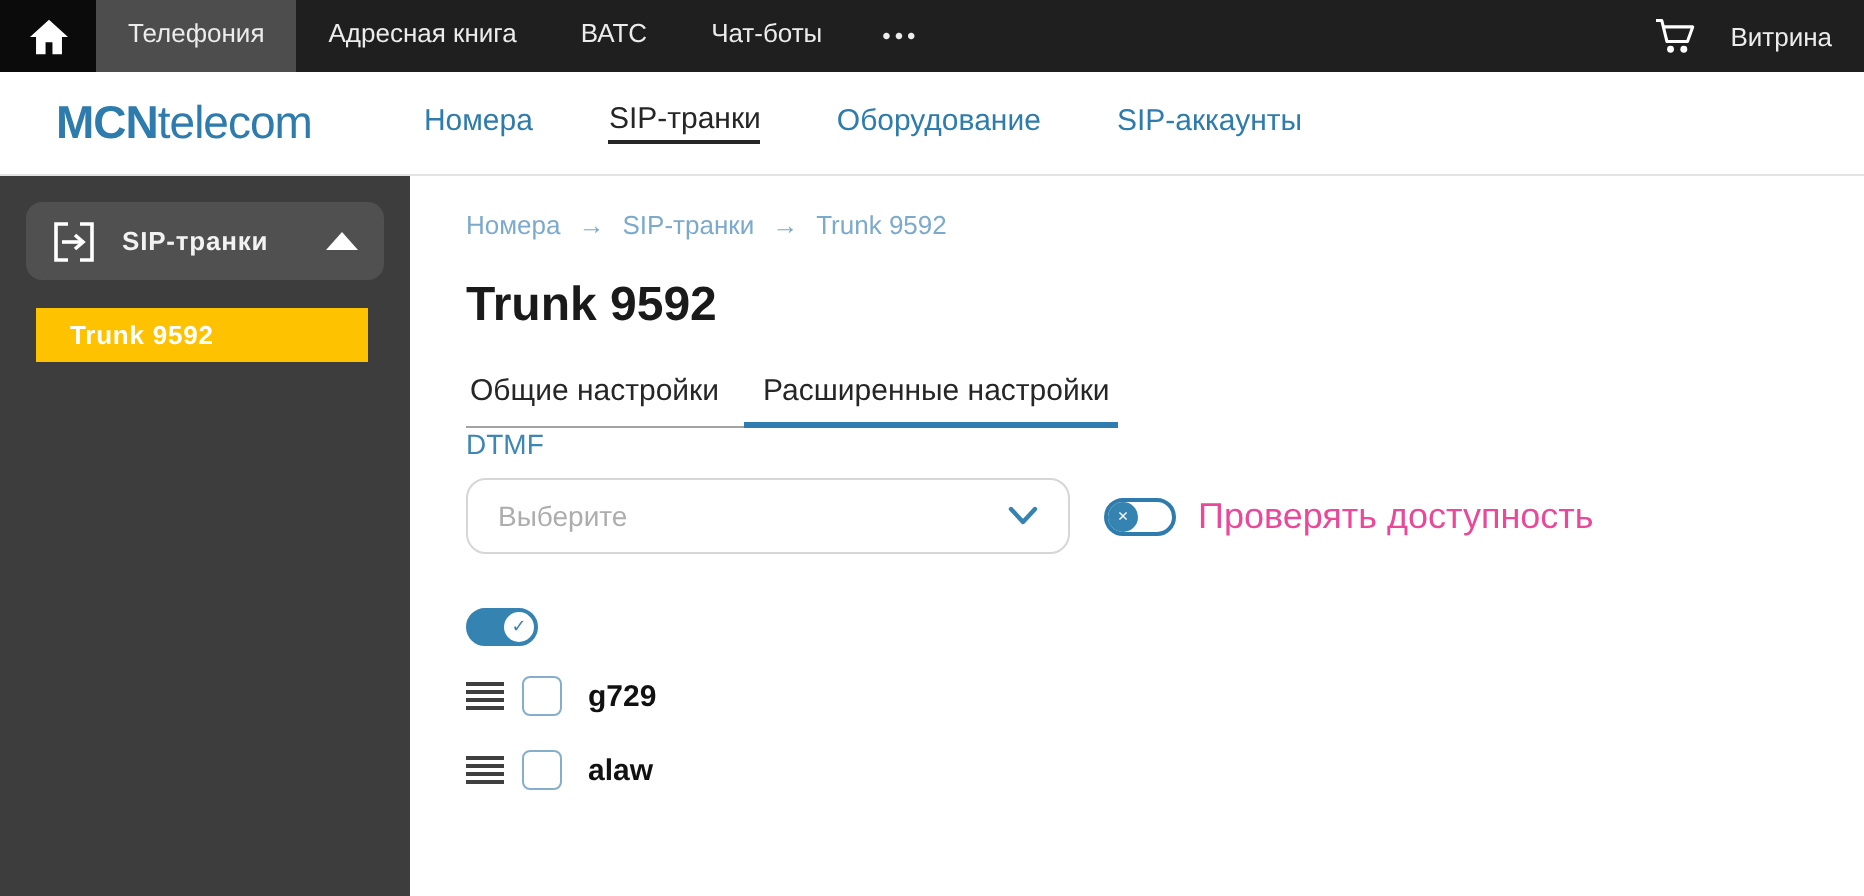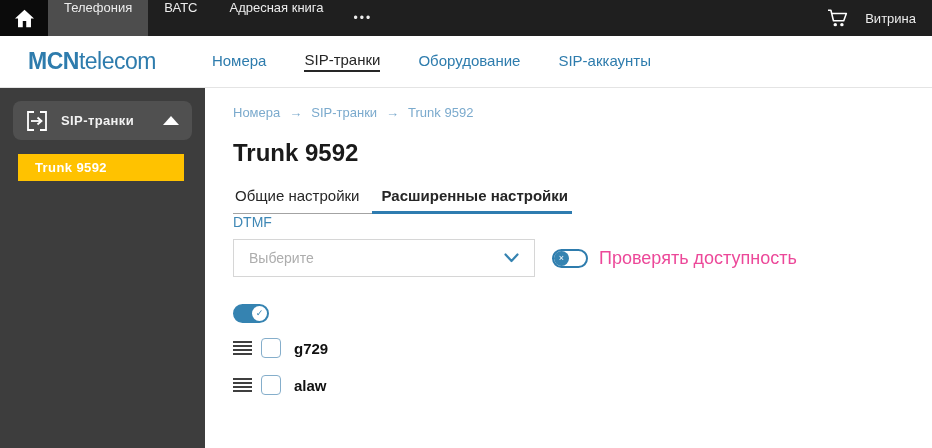--- a/index.html
+++ b/index.html
@@ -3,21 +3,21 @@
 <meta charset="utf-8">
 <style>
   * { margin:0; padding:0; box-sizing:border-box; }
   html,body { width:932px; height:448px; overflow:hidden; }
   body { font-family:"Liberation Sans","DejaVu Sans",sans-serif; background:#fff; }
   .page { width:932px; height:448px; display:flex; flex-direction:column; }
 
   
   .topbar { height:36px; background:#1f1f1f; display:flex; align-items:stretch; color:#ececec; font-size:13px; flex:0 0 36px; }
   .home-tile { width:48px; background:#0b0b0b; display:flex; align-items:center; justify-content:center; cursor:pointer; }
-  .top-item { display:flex; align-items:flex-start; padding:0 16px; cursor:pointer; white-space:nowrap; }
+  .top-item { display:flex; align-items:flex-end; padding:12px 16px; cursor:pointer; white-space:nowrap; }
   .top-item.active { background:#4d4d4d; }
   .top-more { display:flex; align-items:center; padding:0 14px; letter-spacing:2px; cursor:pointer; font-size:12px; }
   .top-right { margin-left:auto; display:flex; align-items:center; gap:16px; padding-right:16px; cursor:pointer; }
 
   
   .header { height:52px; background:#fff; border-bottom:1px solid #e4e4e4; display:flex; align-items:center; padding-left:28px; flex:0 0 52px; }
   .logo { font-size:23px; color:#2e7cad; cursor:pointer; letter-spacing:-0.5px; }
   .logo b { font-weight:700; }
   .hnav { display:flex; margin-left:18px; align-items:center; }
   .hnav-item { font-size:15px; color:#2e7cad; margin-left:38px; cursor:pointer; padding-bottom:2px; white-space:nowrap; }
@@ -34,25 +34,25 @@
   .main { flex:1; padding:17px 0 0 28px; background:#fff; }
 
   .breadcrumb { display:flex; align-items:center; gap:9px; font-size:13px; color:#7baacd; }
   .bc-link { cursor:pointer; }
   .bc-sep { font-size:13px; }
 
   .page-title { margin-top:19px; font-size:24px; font-weight:700; color:#1a1a1a; }
 
   .tabs { margin-top:20px; display:flex; width:fit-content; }
   .tab { font-size:15px; color:#262626; padding:0 12px 9px 2px; border-bottom:1px solid #a3a3a3; cursor:pointer; white-space:nowrap; }
-  .tab.active { border-bottom:3px solid #2e7cb0; padding-bottom:7px; padding-left:10px; padding-right:4px;font-weight:bold; }
+  .tab.active { border-bottom:3px solid #2e7cb0; padding-bottom:7px; padding-left:10px; padding-right:4px; }
 
   .dtmf-label { font-size:14px; color:#3e87b5; }
   .select-row { margin-top:9px; display:flex; align-items:center; }
-  .select { width:302px; height:38px; border:1px solid #d6d6d6; border-radius:0; display:flex; align-items:center; padding:0 15px; cursor:pointer; background:#fff; }
+  .select { width:302px; height:38px; border:1px solid #d6d6d6; border-radius:10px; display:flex; align-items:center; padding:0 15px; cursor:pointer; background:#fff; }
   .select-placeholder { color:#adadad; font-size:14px; }
   .select-chevron { margin-left:auto; display:flex; }
 
   .toggle-row { display:flex; align-items:center; gap:11px; }
   .select-row .toggle-row { margin-left:17px; }
   .toggle-label { font-size:18px; color:#ec4899; white-space:nowrap;text-align:center; }
 
   .toggle { width:36px; height:19px; border-radius:10px; position:relative; cursor:pointer; flex:0 0 36px; }
   .toggle.off { background:#fff; border:2px solid #2e7cad; }
   .toggle.off .knob { position:absolute; left:0px; top:0px; width:15px; height:15px; border-radius:50%; background:#3583b1; color:#fff; font-size:9px; line-height:15px; text-align:center; }
@@ -77,24 +77,27 @@
       <span style="display:flex;">
         <svg width="21" height="19" viewBox="0 0 24 22">
             <path d="M12 1 L23 11 H19.5 V21 H14 V14 H10 V21 H4.5 V11 H1 Z" fill="#ffffff"></path>
           </svg>
       </span>
     </div>
     <div class="top-item active">
       <span>Телефония</span>
     </div>
     <div class="top-item">
+      <span>Адресная книга</span>
+    </div>
+    <div class="top-item">
       <span>ВАТС</span>
     </div>
     <div class="top-item">
-      <span>Адресная книга</span>
+      <span>Чат-боты</span>
     </div>
     <div class="top-more">
       <span>•••</span>
     </div>
     <div class="top-right">
       <span style="display:flex;">
         <svg width="22" height="20" viewBox="0 0 24 22">
           <path d="M1 2.5 h3.2 l2.8 11.5 h11.3 l2.9 -8 H5.6" fill="none" stroke="#ffffff" stroke-width="1.7" stroke-linejoin="round"></path>
           <circle cx="9" cy="18.3" r="1.9" fill="#ffffff"></circle>
           <circle cx="16.3" cy="18.3" r="1.9" fill="#ffffff"></circle>

